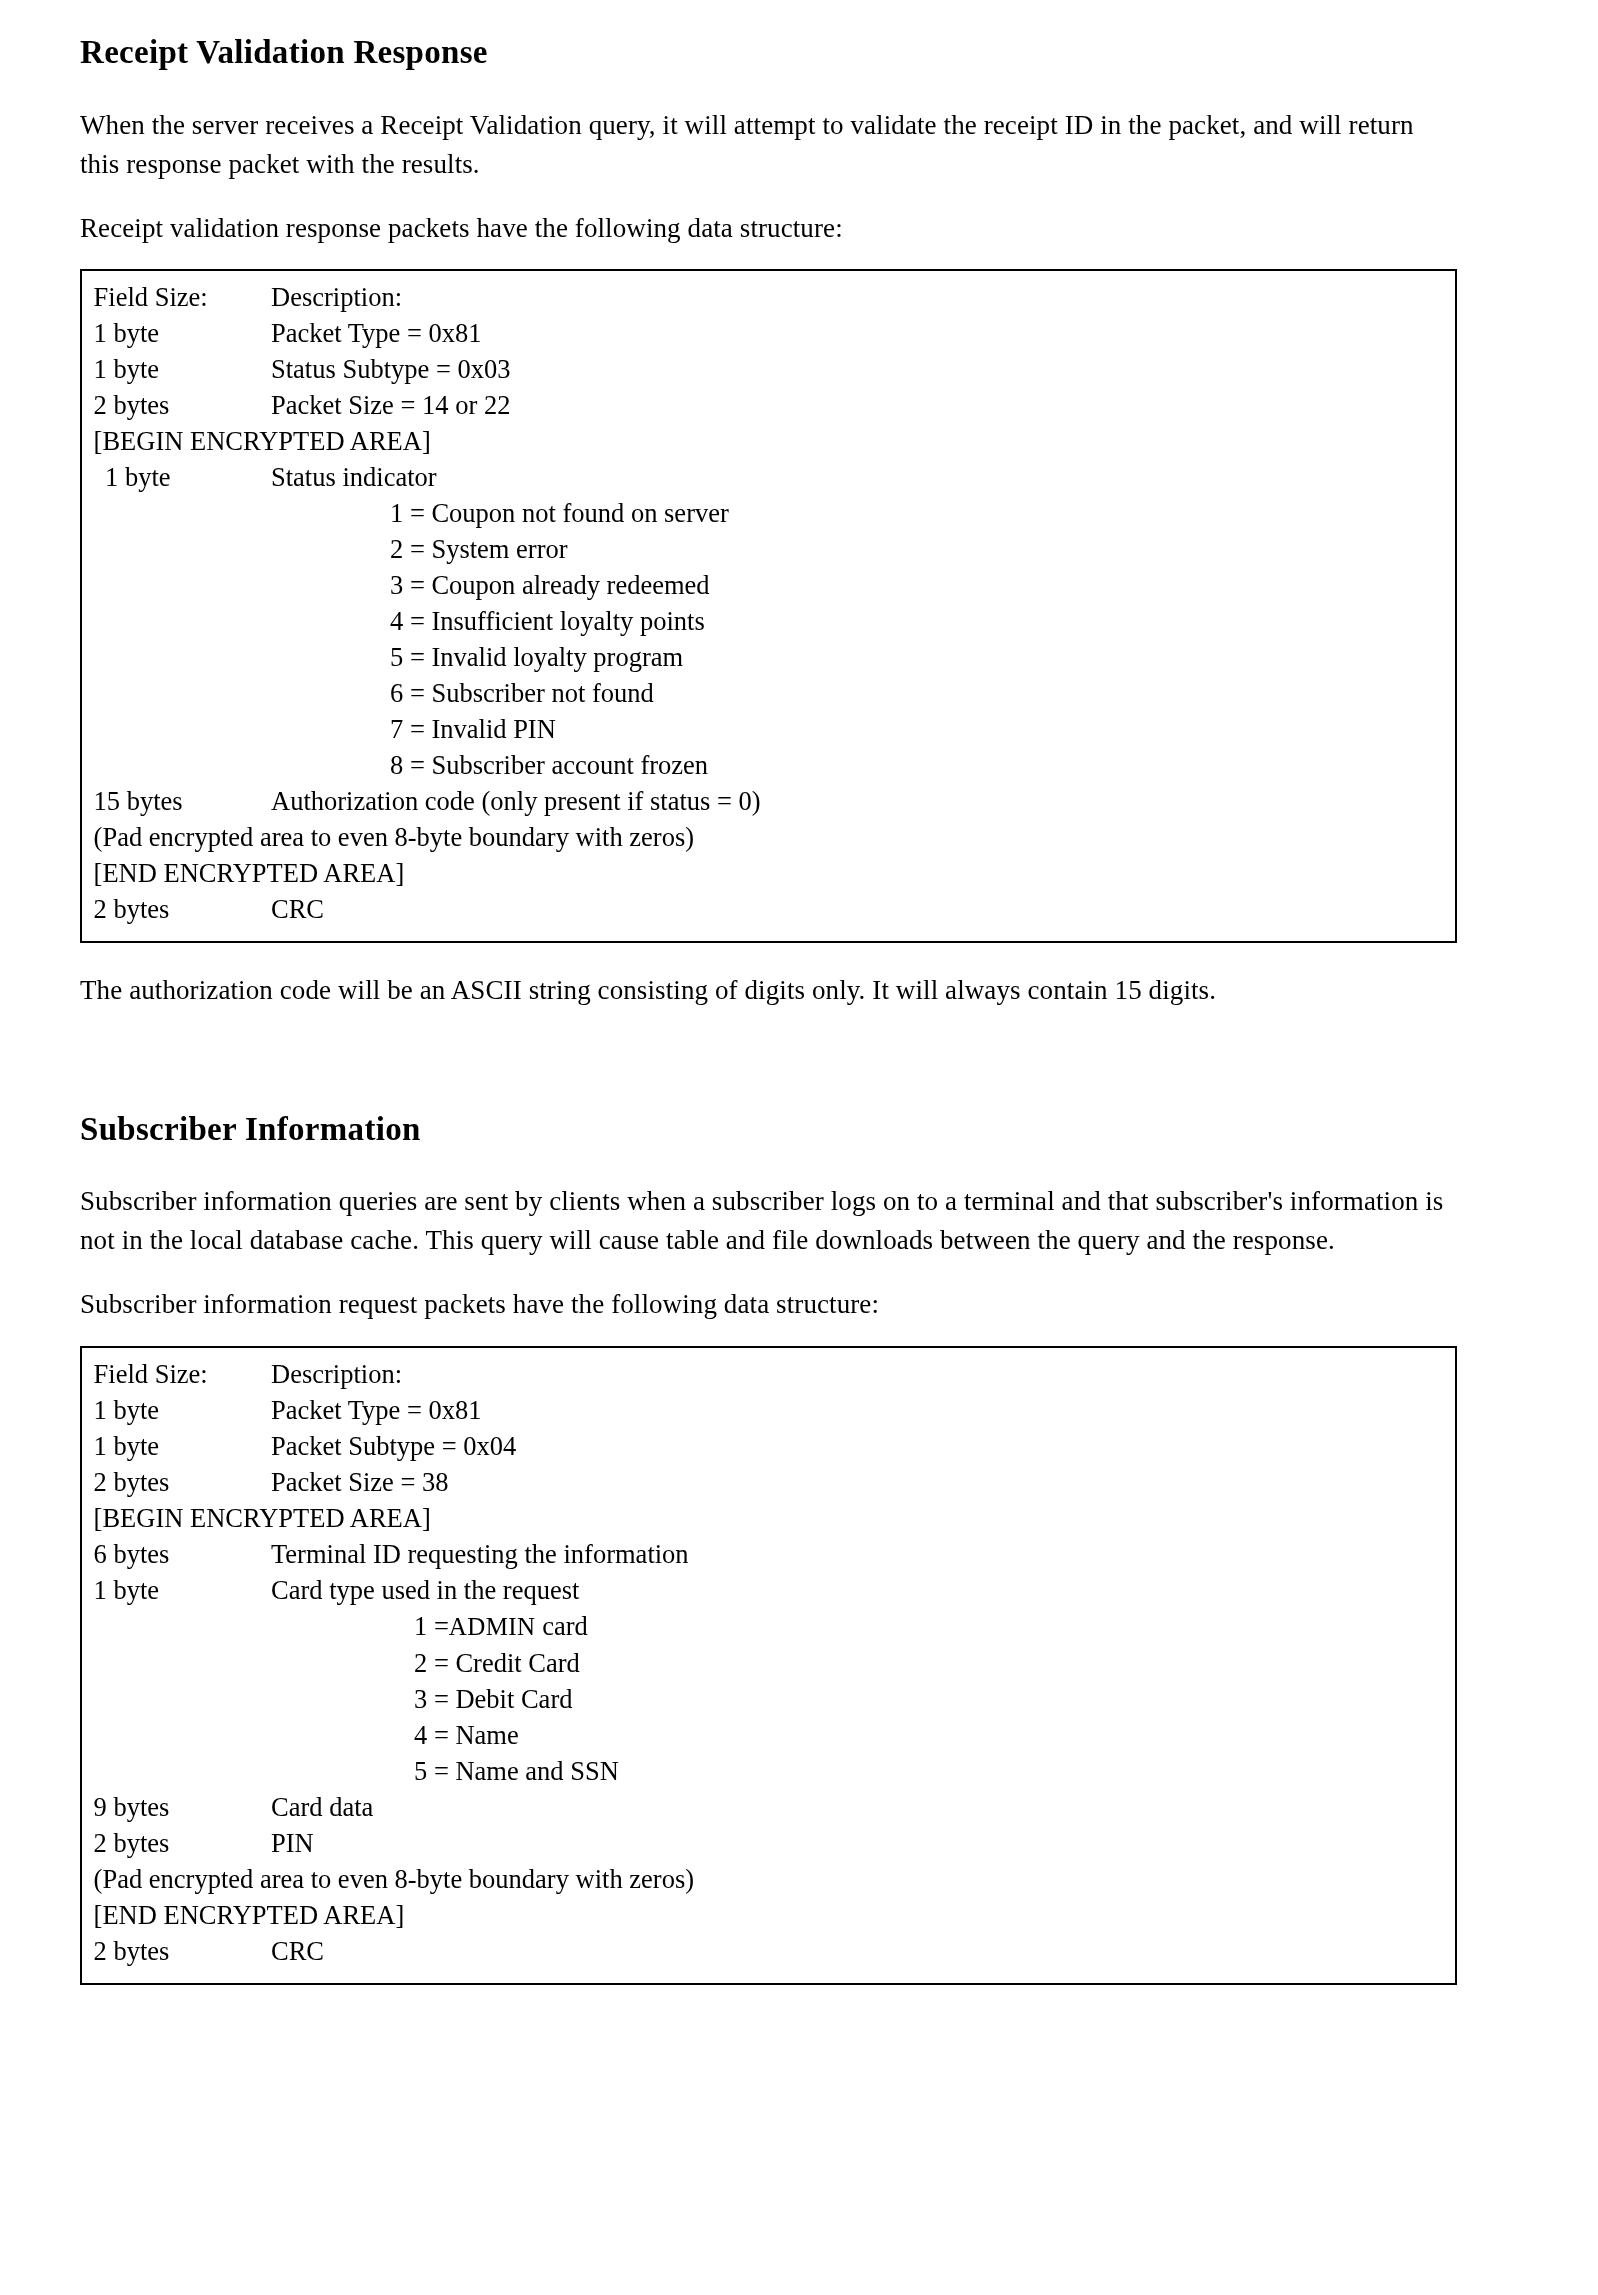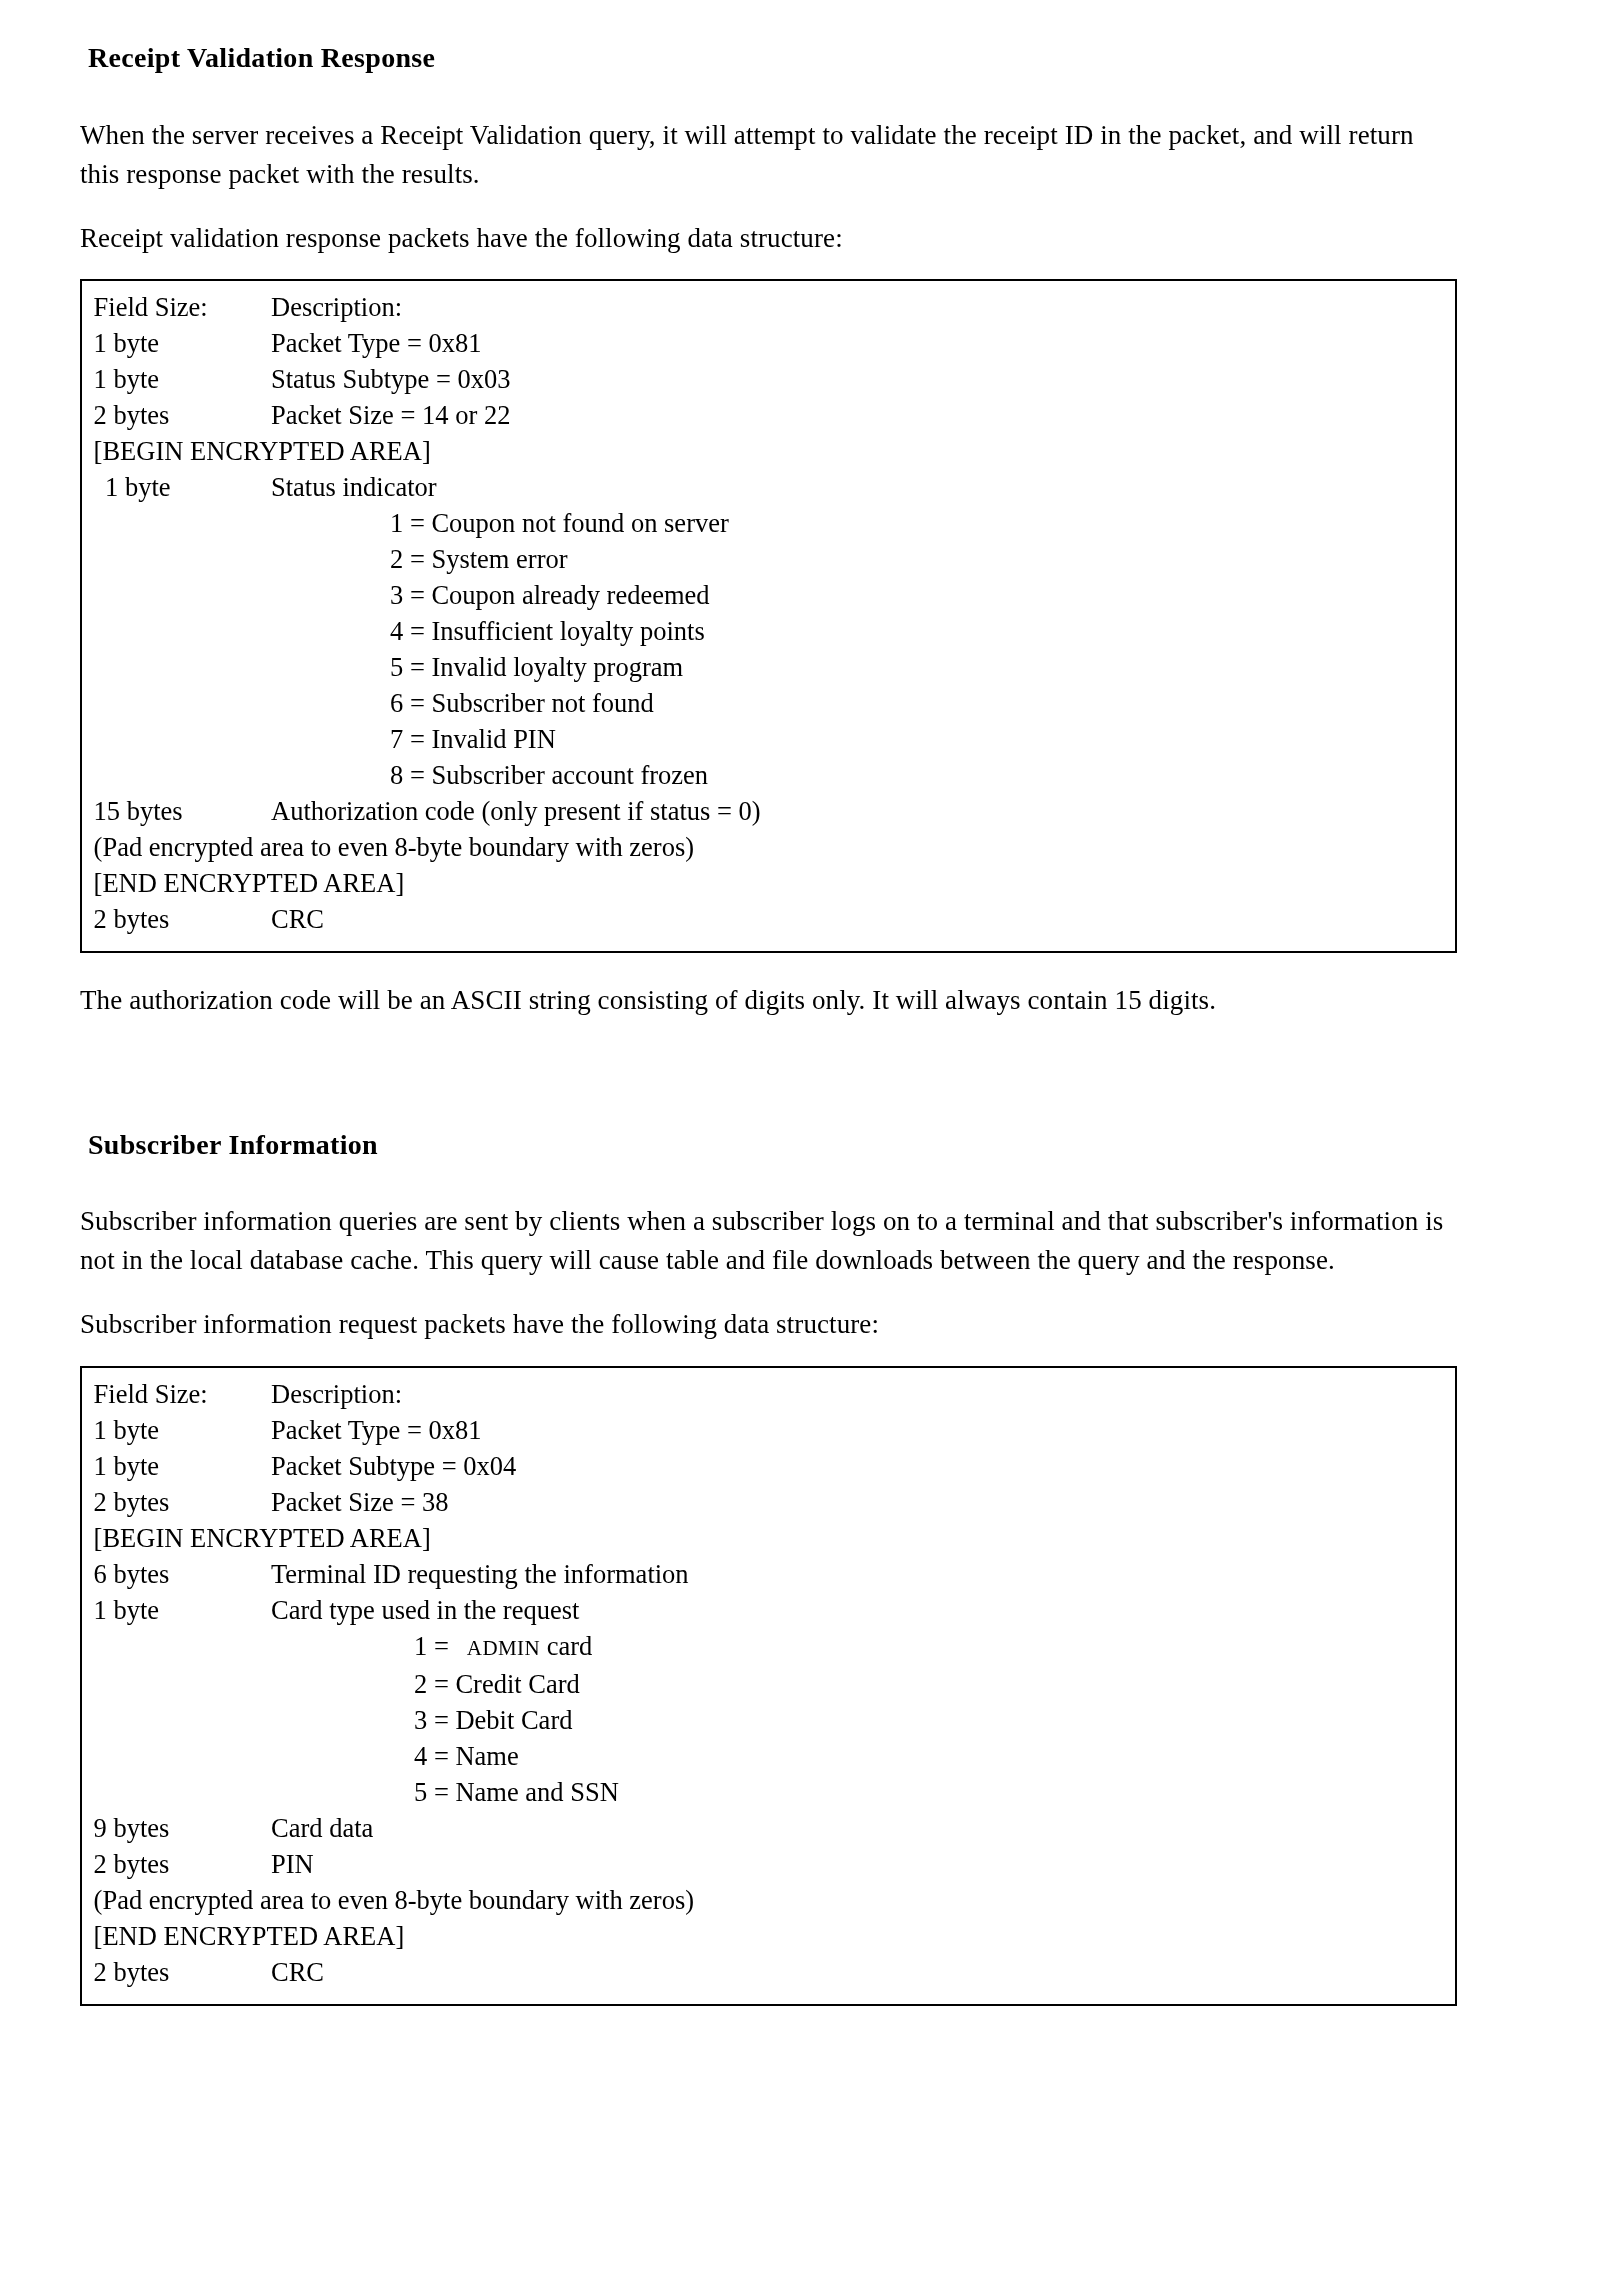--- a/index.html
+++ b/index.html
@@ -29,24 +29,24 @@
 
   .content {
     position: absolute;
     left: 80px;
     top: 0;
     width: 1377px;
   }
 
   
   h2.section-heading {
-    font-size: 28px;
+    font-size: 33px;
     font-weight: bold;
     letter-spacing: 0.3px;
-    margin: 8px;
+    margin: 0;
     padding: 0;
     line-height: 1.2;
   }
 
   
   p.body-text {
     font-size: 27px;
     line-height: 39px;
     margin: 0;
     padding: 0;
@@ -103,23 +103,22 @@
   
   .packet-row.enum .col-span {
     padding-left: 308px;
   }
 
   .packet-row.enum.deep .col-span {
     padding-left: 332px;
   }
 
   .smallcaps {
-    font-size: 21px;
+    font-size: 25px;
     letter-spacing: 0.4px;
-    margin-left: 18px;
   }
 </style>
 </head>
 <body>
 
 <div class="page">
   <div class="content">
 
     <div class="sp-40"></div>
 

